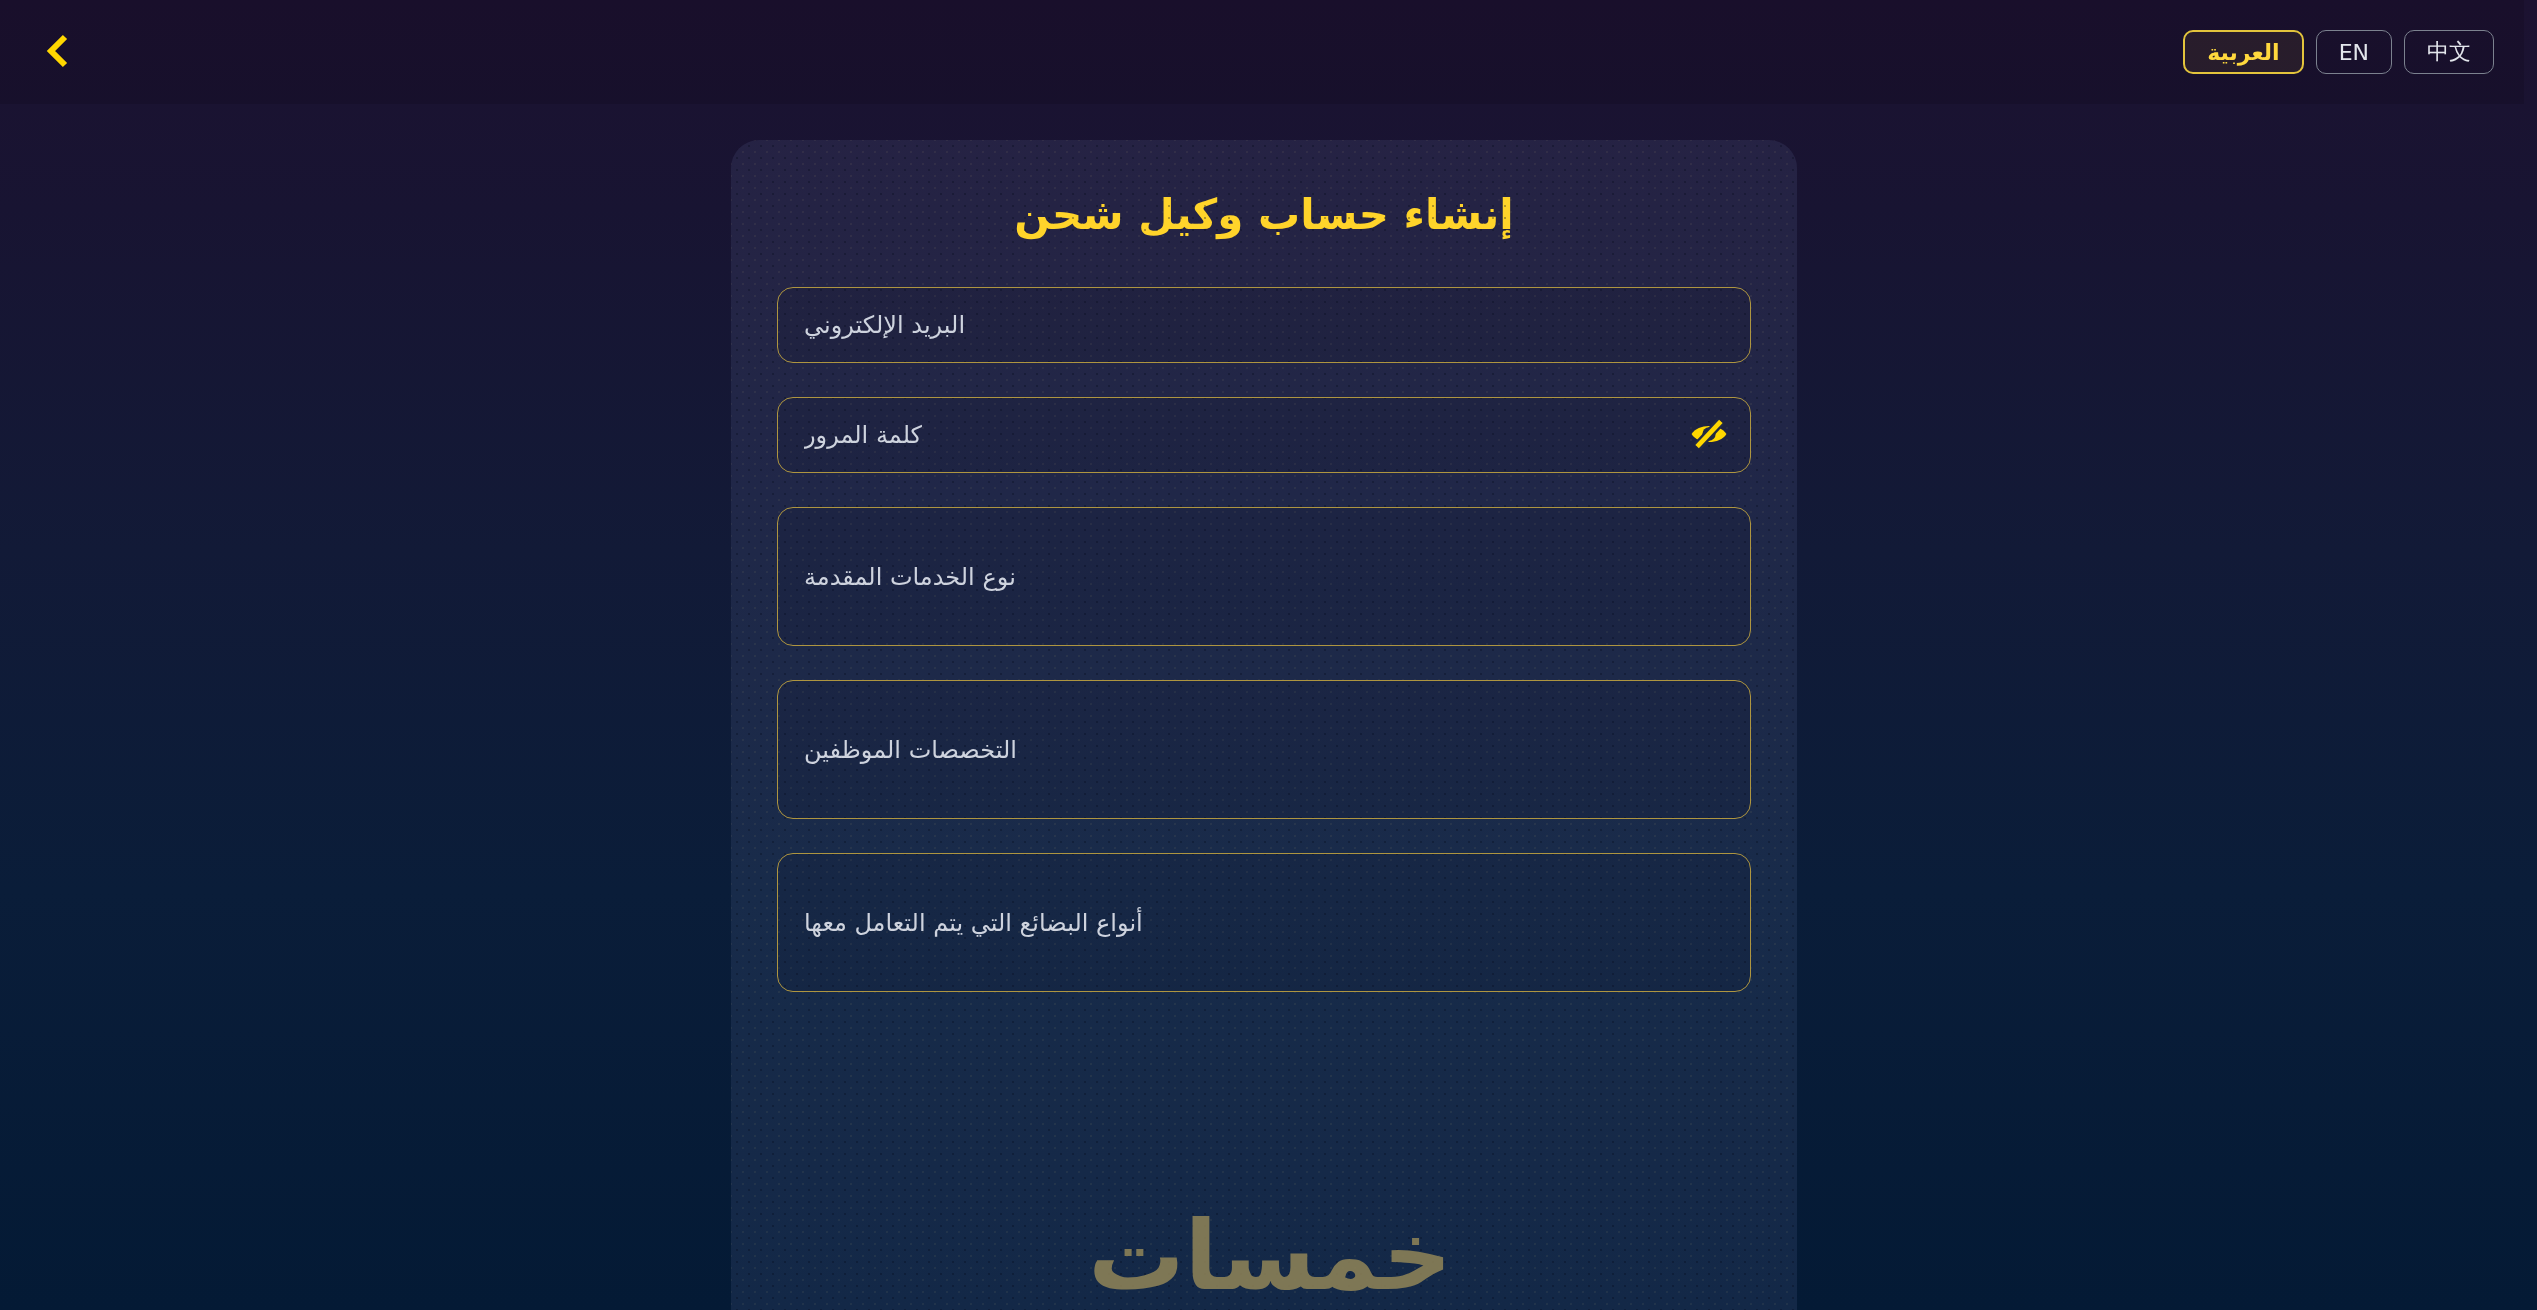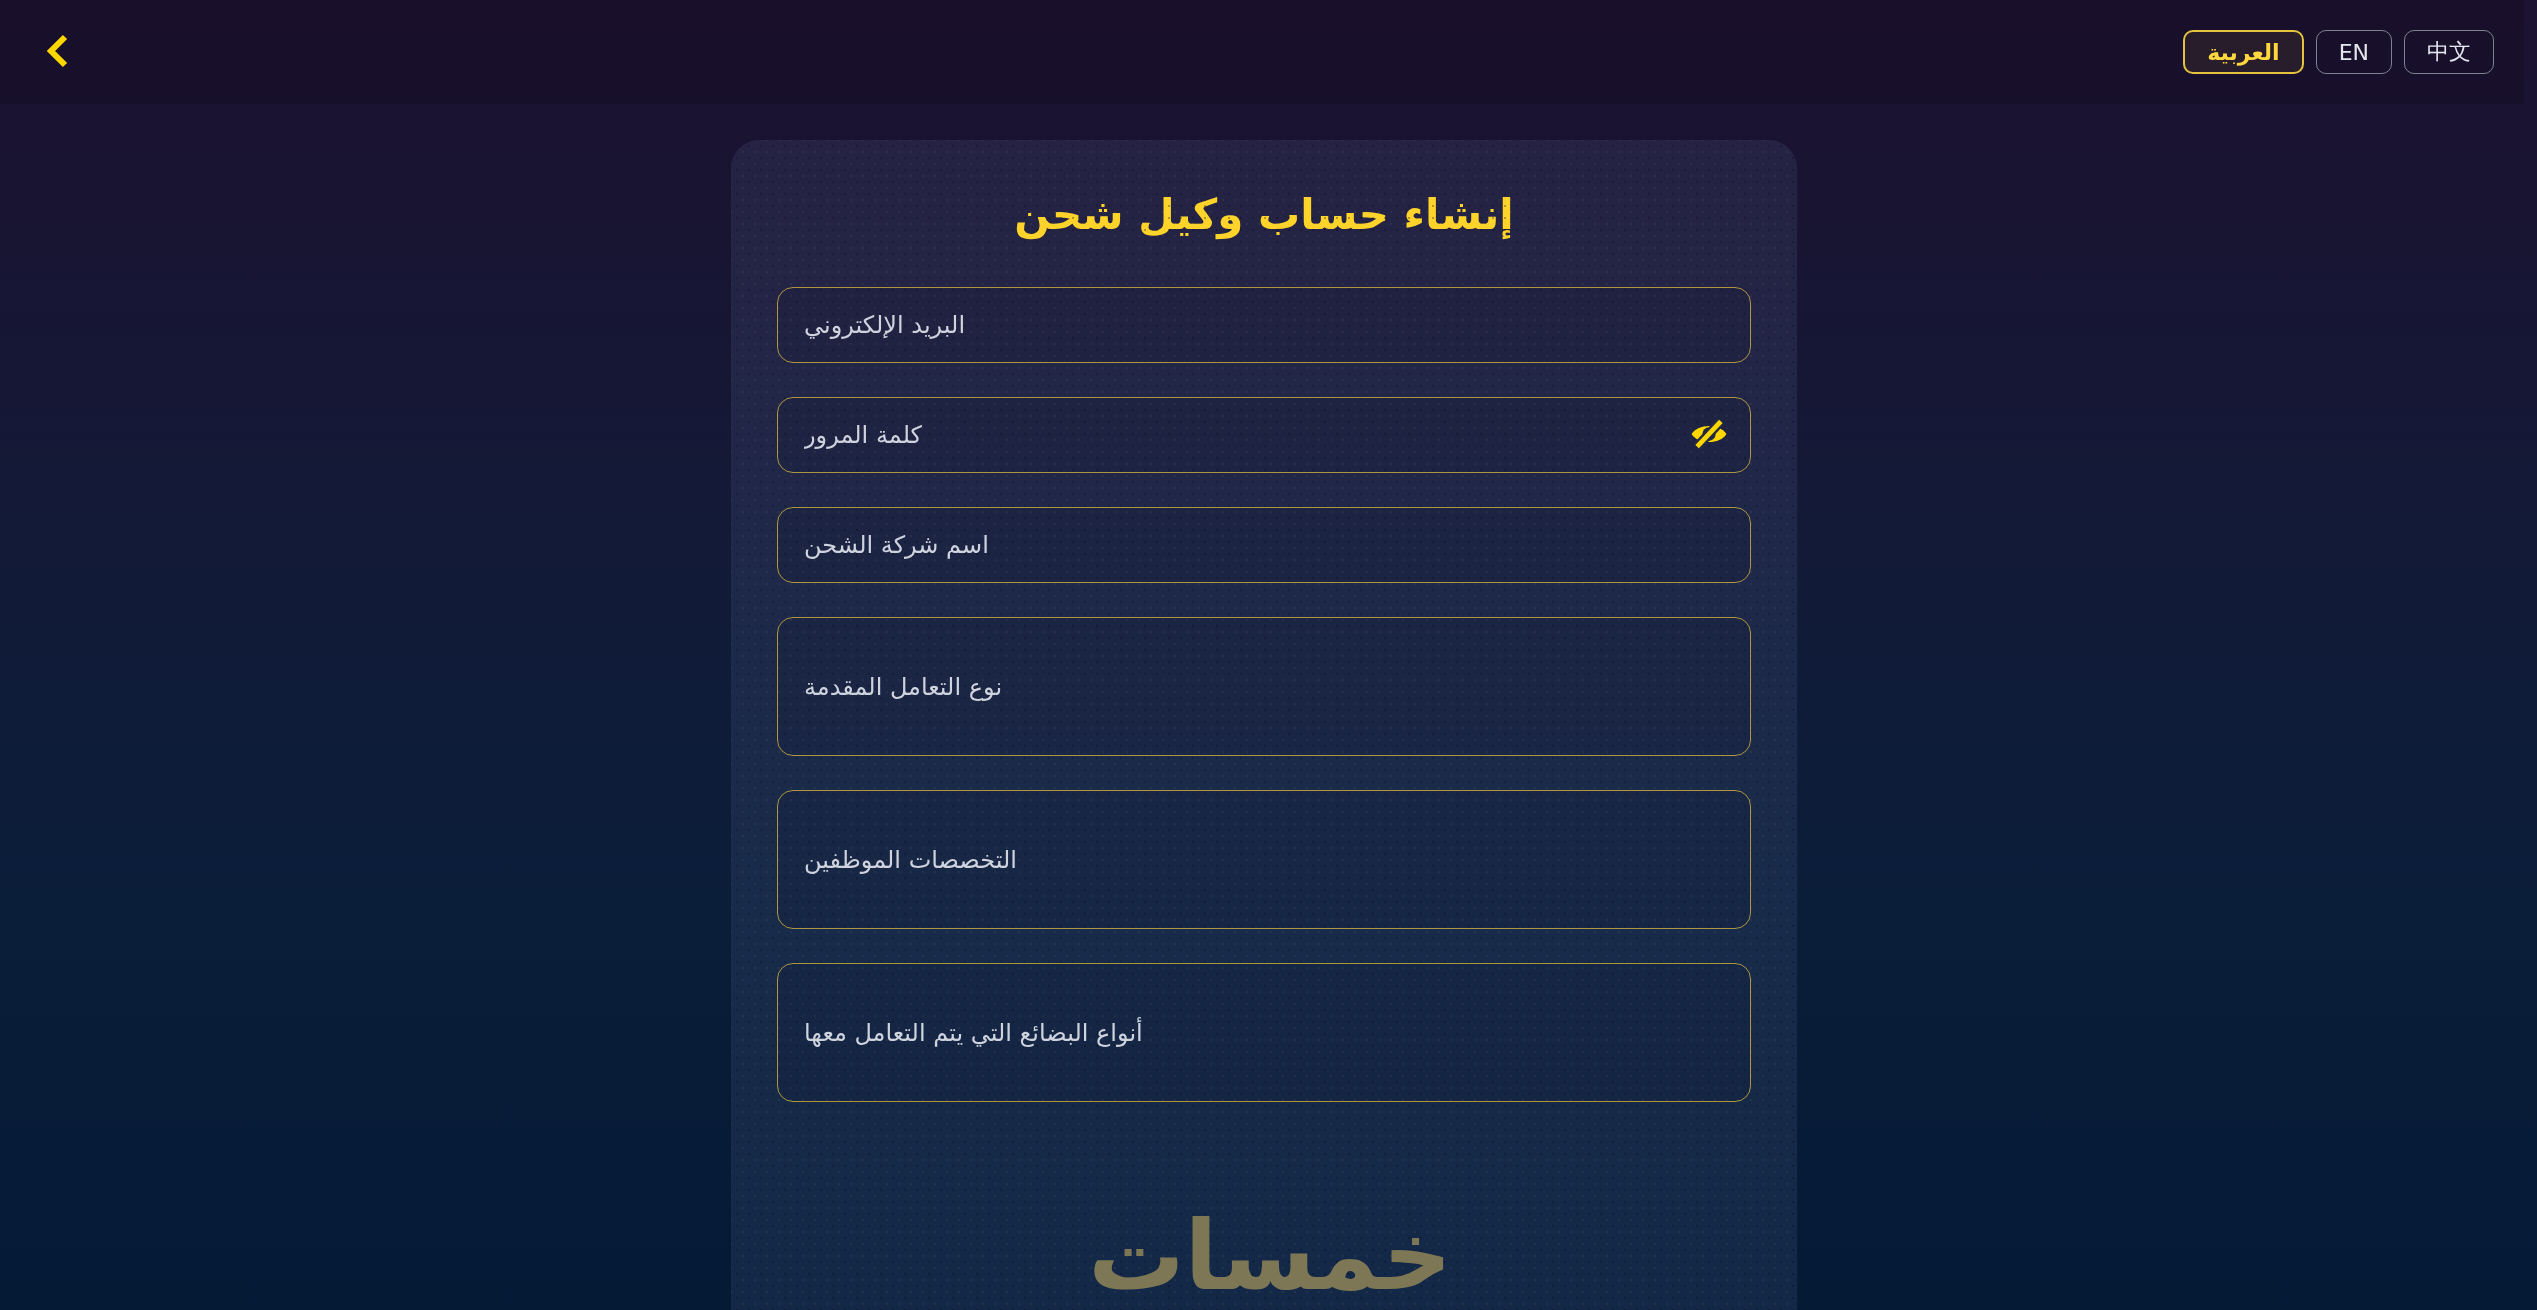--- a/index.html
+++ b/index.html
@@ -160,29 +160,26 @@
               <path d="M1 12 C 5 5.2, 19 5.2, 23 12 C 19 18.8, 5 18.8, 1 12 Z" fill="#ffd700"></path>
               <circle cx="12" cy="12" r="4.2" fill="#222a44"></circle>
               <line x1="4.5" y1="20" x2="19.5" y2="4" stroke="#222a44" stroke-width="6"></line>
               <line x1="4.5" y1="20" x2="19.5" y2="4" stroke="#ffd700" stroke-width="3"></line>
             </svg>
           </span>
         </button>
       </div>
 
 
-      <div class="field-row">
-        <input class="text-input" type="text" placeholder="اسم شركة الشحن" style="">
-      </div>
 
 
 
       <div class="field-row">
         <div class="textarea-box">
-          <span class="ph">نوع التعامل المقدمة</span>
+          <span class="ph">نوع الخدمات المقدمة</span>
         </div>
       </div>
 
       <div class="field-row">
         <div class="textarea-box">
           <span class="ph">التخصصات الموظفين</span>
         </div>
       </div>
 
       <div class="field-row">

